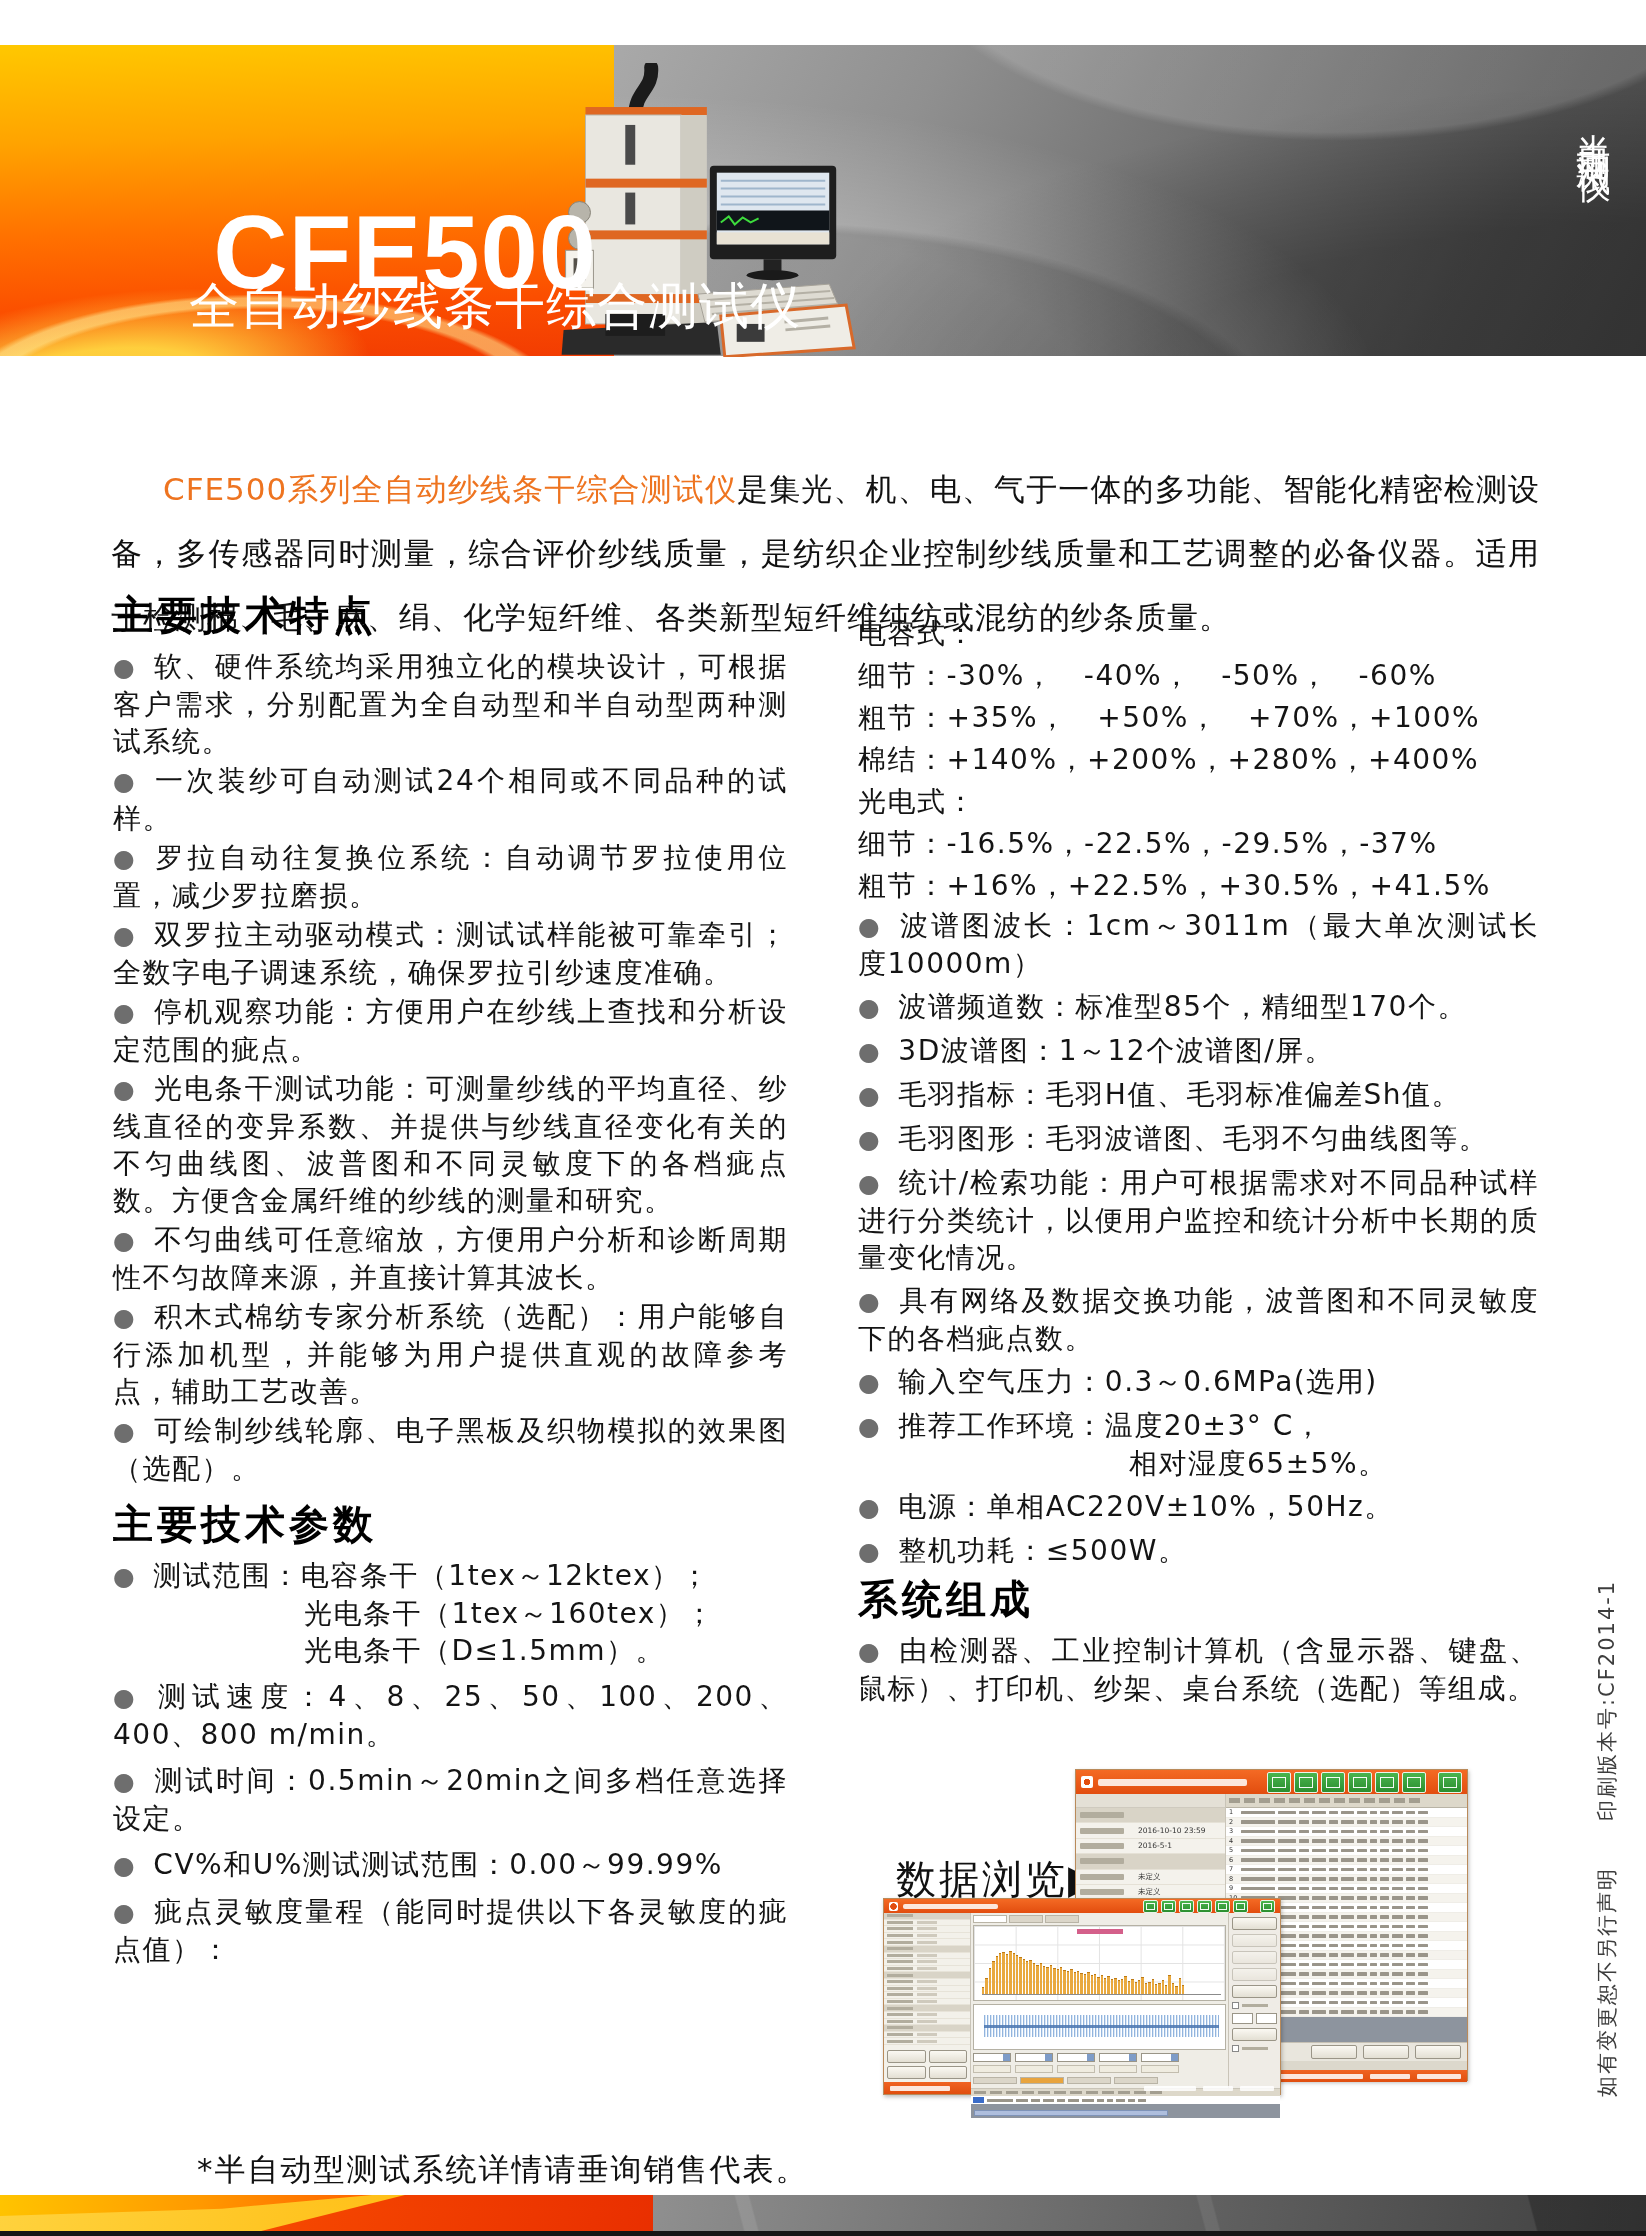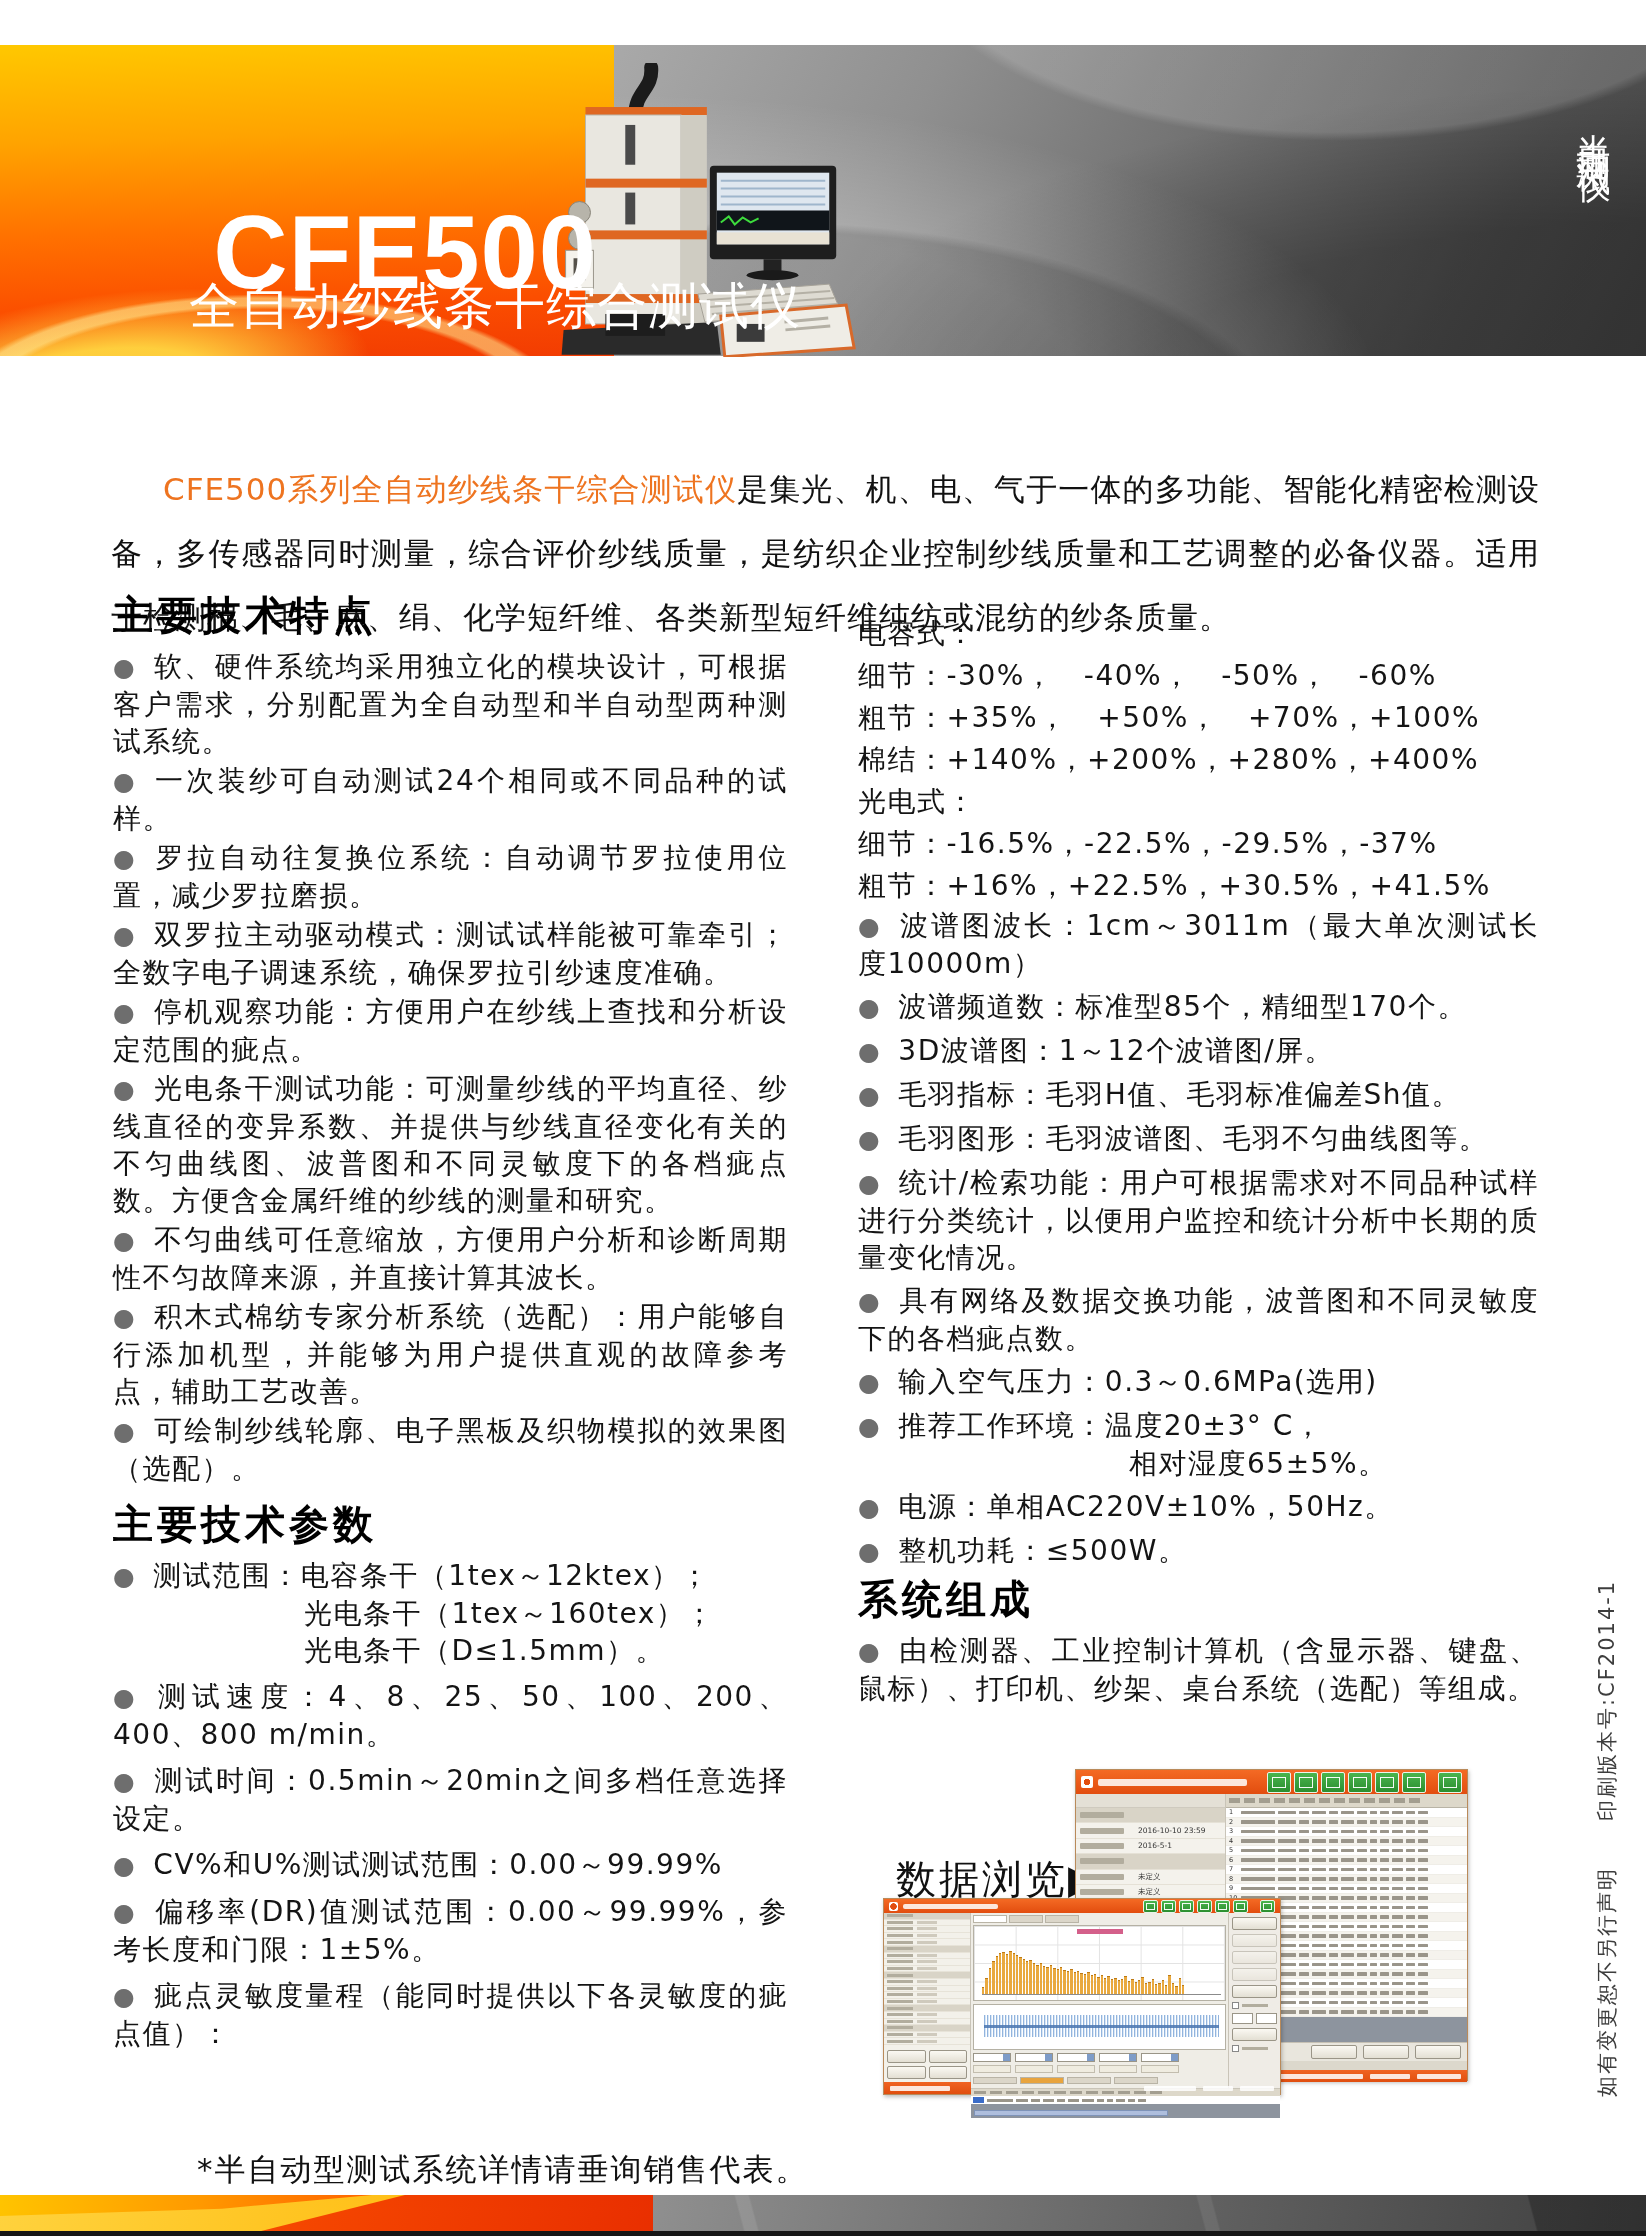--- a/index.html
+++ b/index.html
@@ -237,21 +237,20 @@
         <div class="b-item"><span class="bullet">●</span><span class="bt">不匀曲线可任意缩放，方便用户分析和诊断周期性不匀故障来源，并直接计算其波长。</span></div>
         <div class="b-item"><span class="bullet">●</span><span class="bt">积木式棉纺专家分析系统（选配）：用户能够自行添加机型，并能够为用户提供直观的故障参考点，辅助工艺改善。</span></div>
         <div class="b-item"><span class="bullet">●</span><span class="bt">可绘制纱线轮廓、电子黑板及织物模拟的效果图（选配）。</span></div>
       </div>
     <h2 class="sec-title" id="params-title">主要技术参数</h2>
     <div id="param-list">
         <div class="b-item param-item"><span class="bullet">●</span><span class="bt">测试范围：电容条干（1tex～12ktex）；</span><div class="p-sub">光电条干（1tex～160tex）；</div><div class="p-sub">光电条干（D≤1.5mm）。</div></div>
         <div class="b-item param-item"><span class="bullet">●</span><span class="bt">测试速度：4、8、25、50、100、200、400、800 m/min。</span></div>
         <div class="b-item param-item"><span class="bullet">●</span><span class="bt">测试时间：0.5min～20min之间多档任意选择设定。</span></div>
         <div class="b-item param-item"><span class="bullet">●</span><span class="bt">CV%和U%测试测试范围：0.00～99.99%</span></div>
-        <div class="b-item param-item"><span class="bullet">●</span><span class="bt">偏移率(DR)值测试范围：0.00～99.99%，参考长度和门限：1±5%。</span></div>
         <div class="b-item param-item"><span class="bullet">●</span><span class="bt">疵点灵敏度量程（能同时提供以下各灵敏度的疵点值）：</span></div>
       </div>
   </div>
 
   <div class="col-right">
     <div id="sens-block">
         <div class="sens-row">电容式：</div>
         <div class="sens-row">细节：-30%，　-40%，　-50%，　-60%</div>
         <div class="sens-row">粗节：+35%，　+50%，　+70%，+100%</div>
         <div class="sens-row">棉结：+140%，+200%，+280%，+400%</div>

